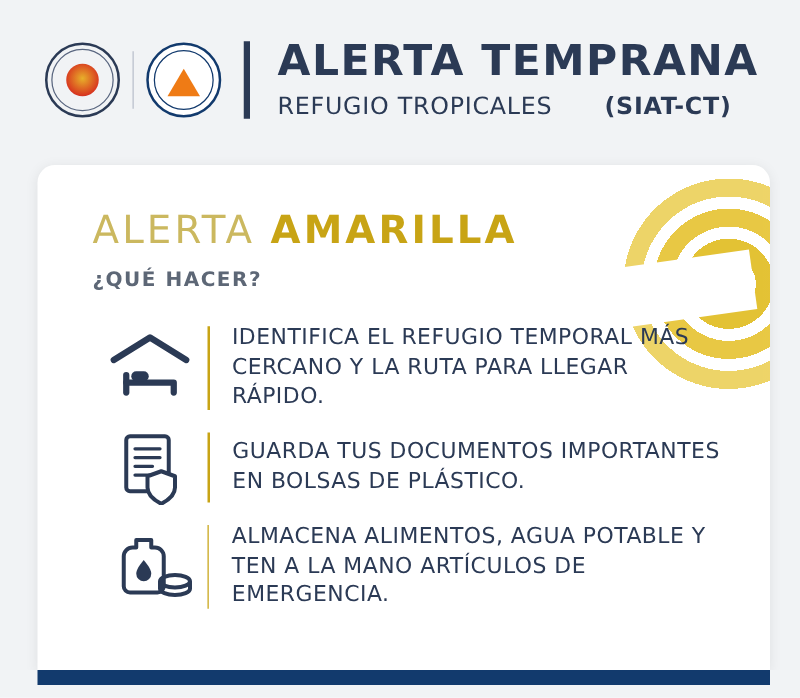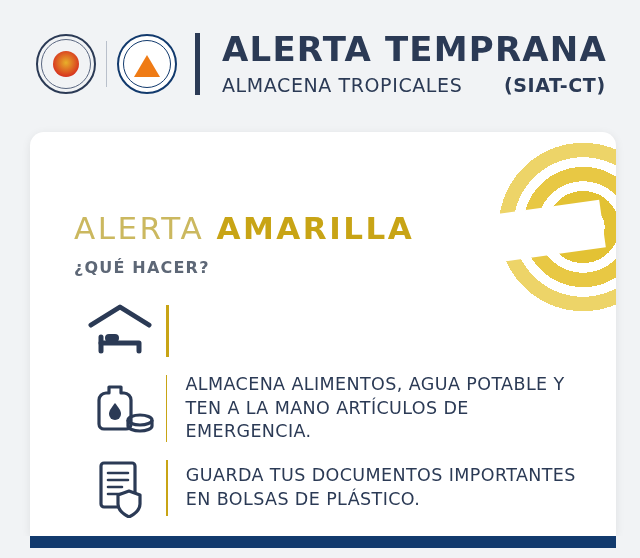--- a/index.html
+++ b/index.html
@@ -154,21 +154,20 @@
     left: -4px;
     top: 38%;
     width: 64%;
     height: 28%;
     background: #ffffff;
     transform: rotate(-8deg);
   }
   .card-inner {
     position: relative;
     padding: 34px 40px 0 44px;
-    margin-top: 44px;
   }
   .alerta-line {
     font-size: 31px;
     letter-spacing: 2.5px;
     font-family: "DejaVu Sans", sans-serif;
     color: #cbb85f;
     font-weight: normal;
     white-space: nowrap;
   }
   .alerta-line .strong {
@@ -243,21 +242,21 @@
       </div>
       <div class="logo-sep"></div>
       <div class="logo logo-pc">
         <div class="pc-ring"></div>
         <div class="triangle"></div>
       </div>
     </div>
     <div class="vbar"></div>
     <div class="titles">
       <div class="title-main">ALERTA TEMPRANA</div>
-      <div class="title-sub"><span>ALMACENA TROPICALES </span><b>(SIAT-CT)</b></div>
+      <div class="title-sub"><span>REFUGIO TROPICALES </span><b>(SIAT-CT)</b></div>
     </div>
   </div>
 
   <div class="card">
     <div class="swirl"></div>
     <div class="card-inner">
       <div class="alerta-line"><span>ALERTA </span><span class="strong">AMARILLA</span></div>
       <div class="que-hacer">¿QUÉ HACER?</div>
 
       <div class="items">
@@ -265,47 +264,48 @@
         <div class="item">
           <div class="item-icon">
             <svg width="70" height="56" viewBox="0 0 70 56" aria-hidden="true">
               <path d="M6 22 L35 4 L64 22" fill="none" stroke="#2b3a55" stroke-width="5" stroke-linecap="round" stroke-linejoin="round"></path>
               <path d="M16 34 L16 48" stroke="#2b3a55" stroke-width="5" stroke-linecap="round"></path>
               <path d="M16 40 L54 40 L54 48" stroke="#2b3a55" stroke-width="5" fill="none" stroke-linecap="round" stroke-linejoin="round"></path>
               <rect x="20" y="31" width="14" height="8" rx="4" fill="#2b3a55"></rect>
             </svg>
           </div>
           <div class="item-rule"></div>
+          <div class="item-text">IDENTIFICA EL REFUGIO TEMPORAL MÁS CERCANO Y LA RUTA PARA LLEGAR RÁPIDO.</div>
+        </div>
+
+        <div class="item">
+          <div class="item-icon">
+            <svg width="70" height="60" viewBox="0 0 70 60" aria-hidden="true">
+              <rect x="16" y="5" width="34" height="44" rx="3" fill="none" stroke="#2b3a55" stroke-width="3.2"></rect>
+              <path d="M23 15 h20 M23 22 h20 M23 29 h14 M23 36 h16" stroke="#2b3a55" stroke-width="2.6" stroke-linecap="round"></path>
+              <path d="M44 33 l11 4 v9 c0 6 -5 10 -11 13 c-6 -3 -11 -7 -11 -13 v-9 z" fill="#ffffff" stroke="#2b3a55" stroke-width="3.2" stroke-linejoin="round"></path>
+            </svg>
+          </div>
+          <div class="item-rule"></div>
+          <div class="item-text">GUARDA TUS DOCUMENTOS IMPORTANTES EN BOLSAS DE PLÁSTICO.</div>
         </div>
 
         <div class="item">
           <div class="item-icon">
             <svg width="70" height="58" viewBox="0 0 70 58" aria-hidden="true">
               <path d="M24 8 h12 v6 h3 a7 7 0 0 1 7 7 v24 a5 5 0 0 1 -5 5 h-22 a5 5 0 0 1 -5 -5 v-24 a7 7 0 0 1 7 -7 h3 z" fill="none" stroke="#2b3a55" stroke-width="3.2" stroke-linejoin="round"></path>
               <path d="M30 24 c4 5 6 8 6 11 a6 6 0 0 1 -12 0 c0 -3 2 -6 6 -11 z" fill="#2b3a55"></path>
               <ellipse cx="55" cy="41" rx="12" ry="5" fill="none" stroke="#2b3a55" stroke-width="3.2"></ellipse>
               <path d="M43 41 v6 a12 5 0 0 0 24 0 v-6" fill="none" stroke="#2b3a55" stroke-width="3.2"></path>
             </svg>
           </div>
           <div class="item-rule"></div>
           <div class="item-text">ALMACENA ALIMENTOS, AGUA POTABLE Y TEN A LA MANO ARTÍCULOS DE EMERGENCIA.</div>
         </div>
 
-        <div class="item">
-          <div class="item-icon">
-            <svg width="70" height="60" viewBox="0 0 70 60" aria-hidden="true">
-              <rect x="16" y="5" width="34" height="44" rx="3" fill="none" stroke="#2b3a55" stroke-width="3.2"></rect>
-              <path d="M23 15 h20 M23 22 h20 M23 29 h14 M23 36 h16" stroke="#2b3a55" stroke-width="2.6" stroke-linecap="round"></path>
-              <path d="M44 33 l11 4 v9 c0 6 -5 10 -11 13 c-6 -3 -11 -7 -11 -13 v-9 z" fill="#ffffff" stroke="#2b3a55" stroke-width="3.2" stroke-linejoin="round"></path>
-            </svg>
-          </div>
-          <div class="item-rule"></div>
-          <div class="item-text">GUARDA TUS DOCUMENTOS IMPORTANTES EN BOLSAS DE PLÁSTICO.</div>
-        </div>
-
       </div>
     </div>
   </div>
 
   <div class="footer-bg"></div>
   <div class="footer-strip"></div>
 
 </div>
 
 </body></html>

